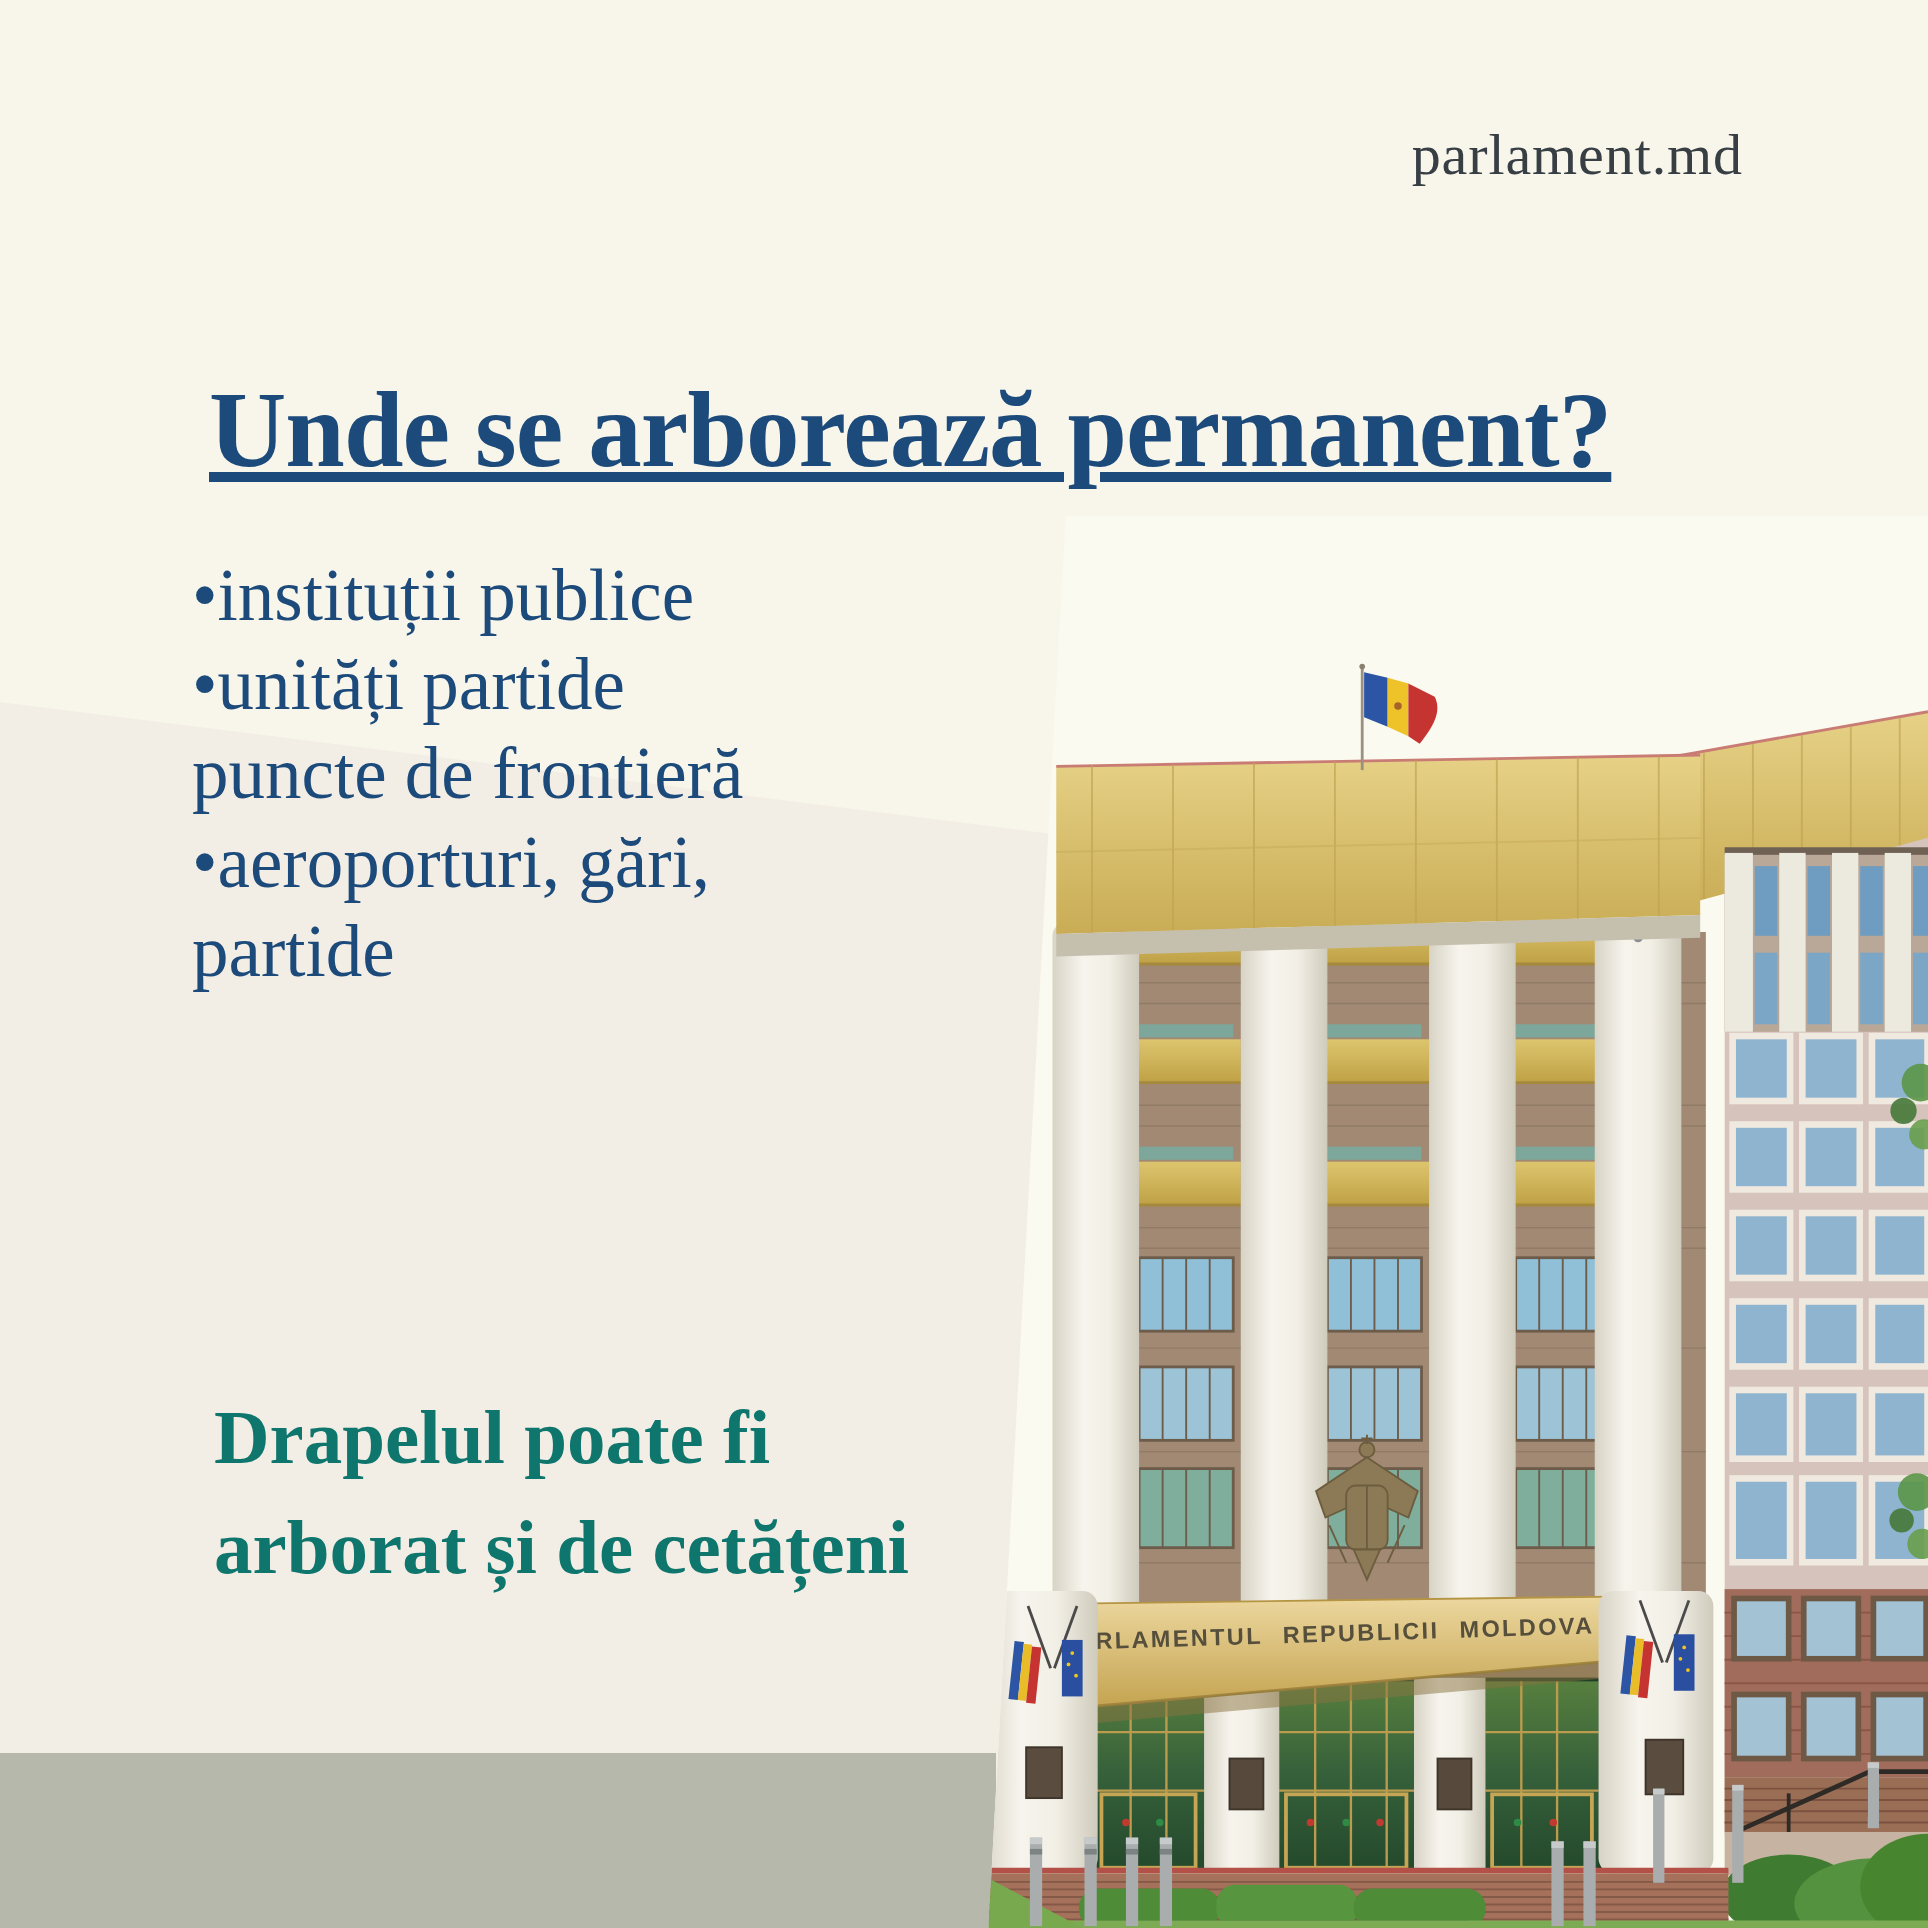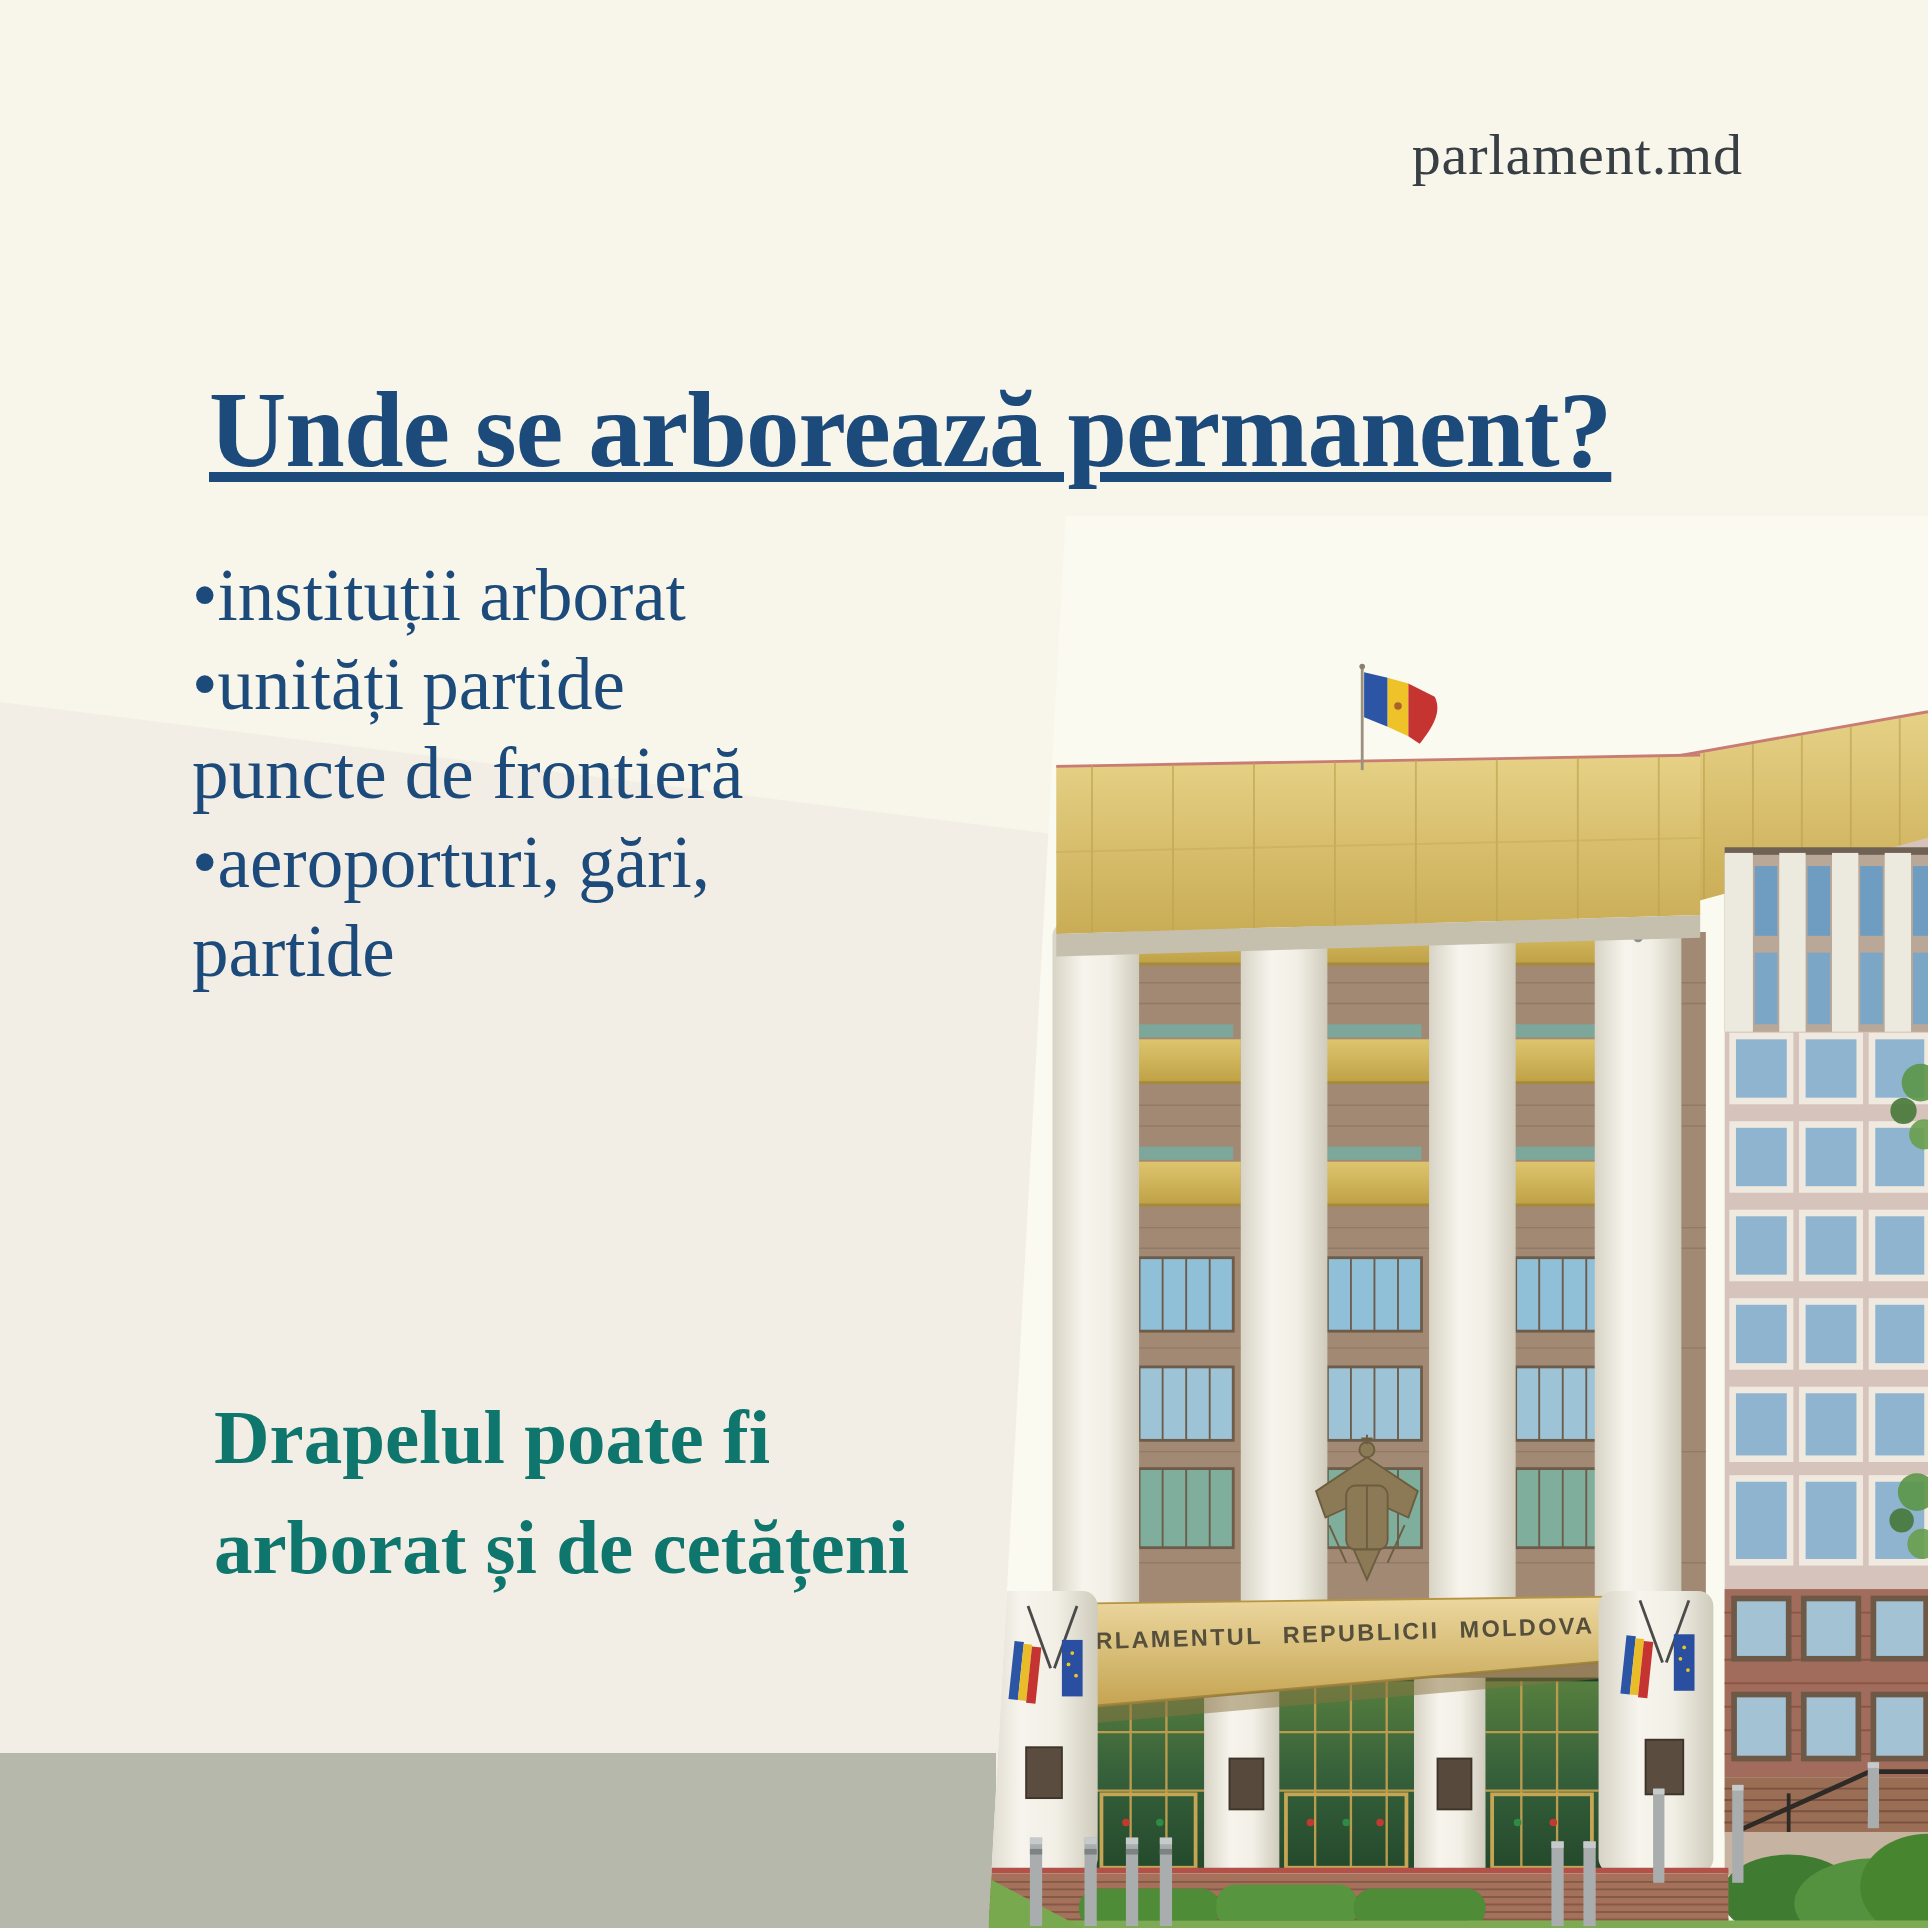--- a/index.html
+++ b/index.html
@@ -508,21 +508,21 @@
       <path d="M1496,726 L1524,740 C1532,756 1522,772 1508,790 L1496,782 Z" fill="#c53430"></path>
     </g>
   </g>
 </svg>
 
 <div class="brand">parlament.md</div>
 
 <h1 class="title" style="margin:0;text-decoration:underline;">Unde se arborează permanent?</h1>
 
 <div class="list">
-  <div>•instituții arborat</div>
+  <div>•instituții publice</div>
   <div>•unități partide</div>
   <div>puncte de frontieră</div>
   <div>•aeroporturi, gări,</div>
   <div>partide</div>
 </div>
 
 <div class="note">
   <div>Drapelul poate fi</div>
   <div>arborat și de cetățeni</div>
 </div>

